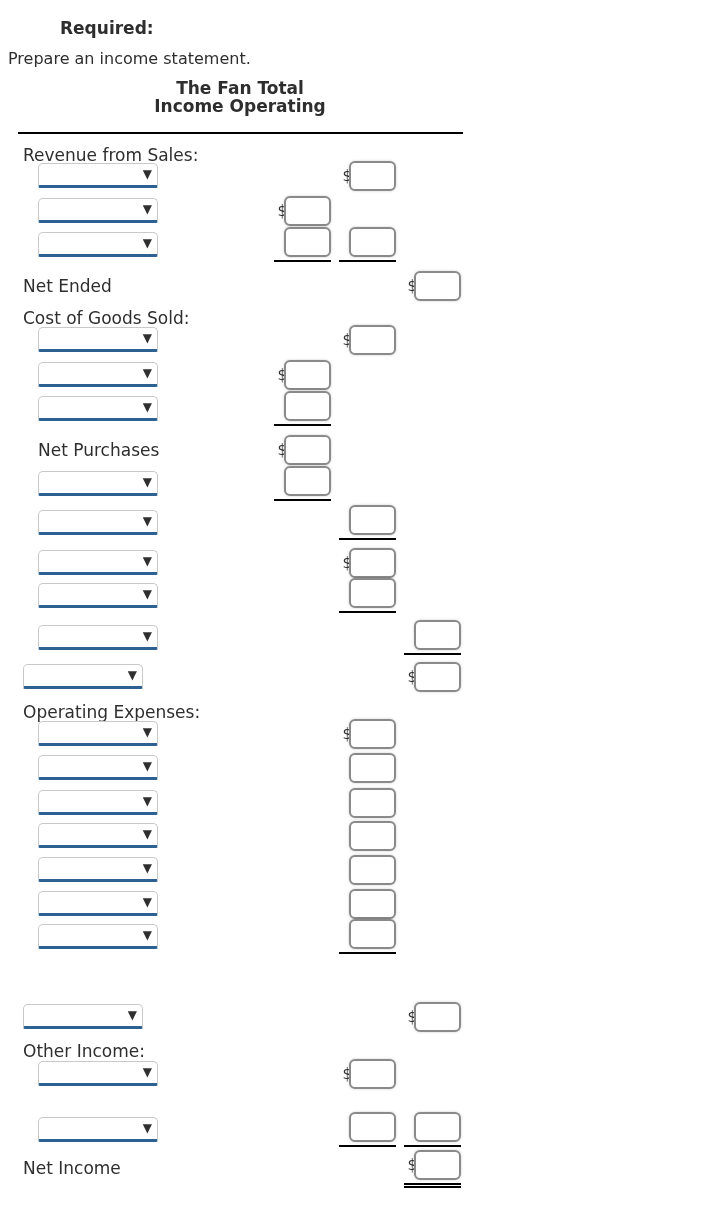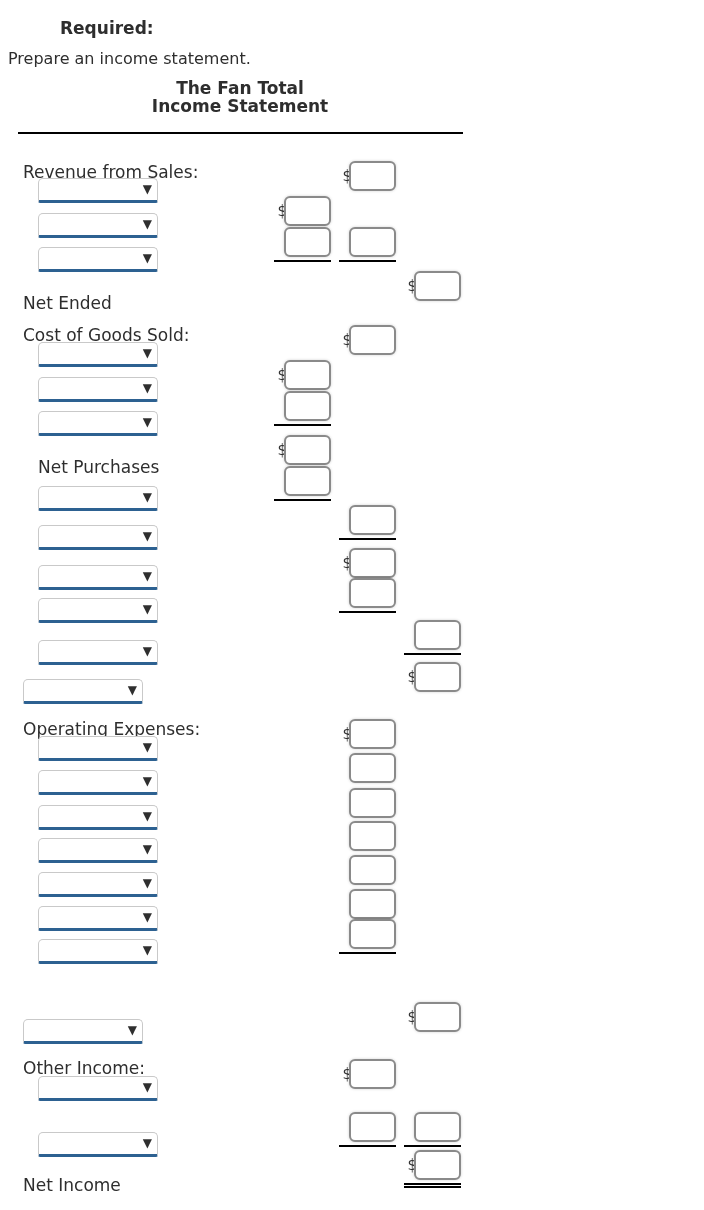--- a/index.html
+++ b/index.html
@@ -9,21 +9,21 @@
   
   #required{position:absolute;left:20px;top:18px;font-size:17px;font-weight:bold;margin-left:40px;}
   #instruction{position:absolute;left:8px;top:49px;font-size:16px;}
   #title{position:absolute;left:14px;top:79px;width:452px;text-align:center;
          font-weight:bold;font-size:17px;line-height:18px;}
   #rule{position:absolute;left:18px;top:132px;width:445px;height:2px;background:#000;}
 
   
   .row{position:absolute;left:0;width:470px;height:31px;}
   .lblcell{position:absolute;left:0;top:0;height:100%;width:270px;
-           display:flex;align-items:flex-end;box-sizing:border-box;margin-top:12px;}
+           display:flex;align-items:center;box-sizing:border-box;}
   .cell{position:absolute;top:0;height:100%;width:65px;display:flex;align-items:center;
         justify-content:flex-end;padding-right:4px;box-sizing:border-box;}
   .cA{left:270px}.cB{left:335px}.cC{left:400px}
   .p23{padding-left:23px}.p38{padding-left:38px}
   .seclabel{font-size:17px;white-space:nowrap;}
 
   
   .inner{display:flex;align-items:center;justify-content:flex-end;min-width:57px;}
   .ul{border-bottom:2px solid #000;padding-bottom:3px;}
   .dul{position:relative;border-bottom:2px solid #000;padding-bottom:3px;}
@@ -47,21 +47,21 @@
 </head>
 <body>
 
 <div id="sheet">
 
   <div id="required">Required:</div>
   <div id="instruction">Prepare an income statement.</div>
 
   <div id="title">
     <div>The Fan Total</div>
-    <div>Income Statement</div>
+    <div>Income Operating</div>
   </div>
   <div id="rule"></div>
 
   <div class="row" style="top:139px">
     <div class="lblcell p23">
         <span class="seclabel">Revenue from Sales:</span>
       </div>
   </div>
 
   <div class="row" style="top:160px">

